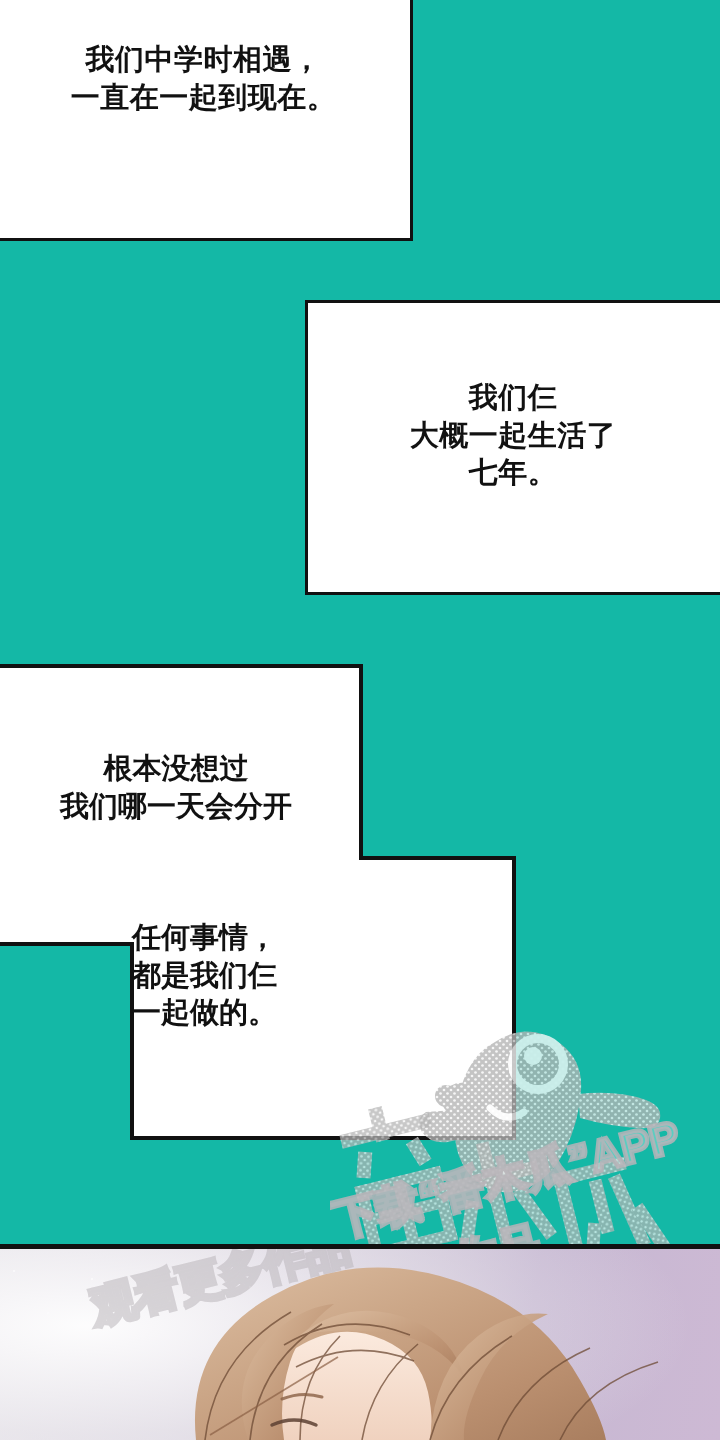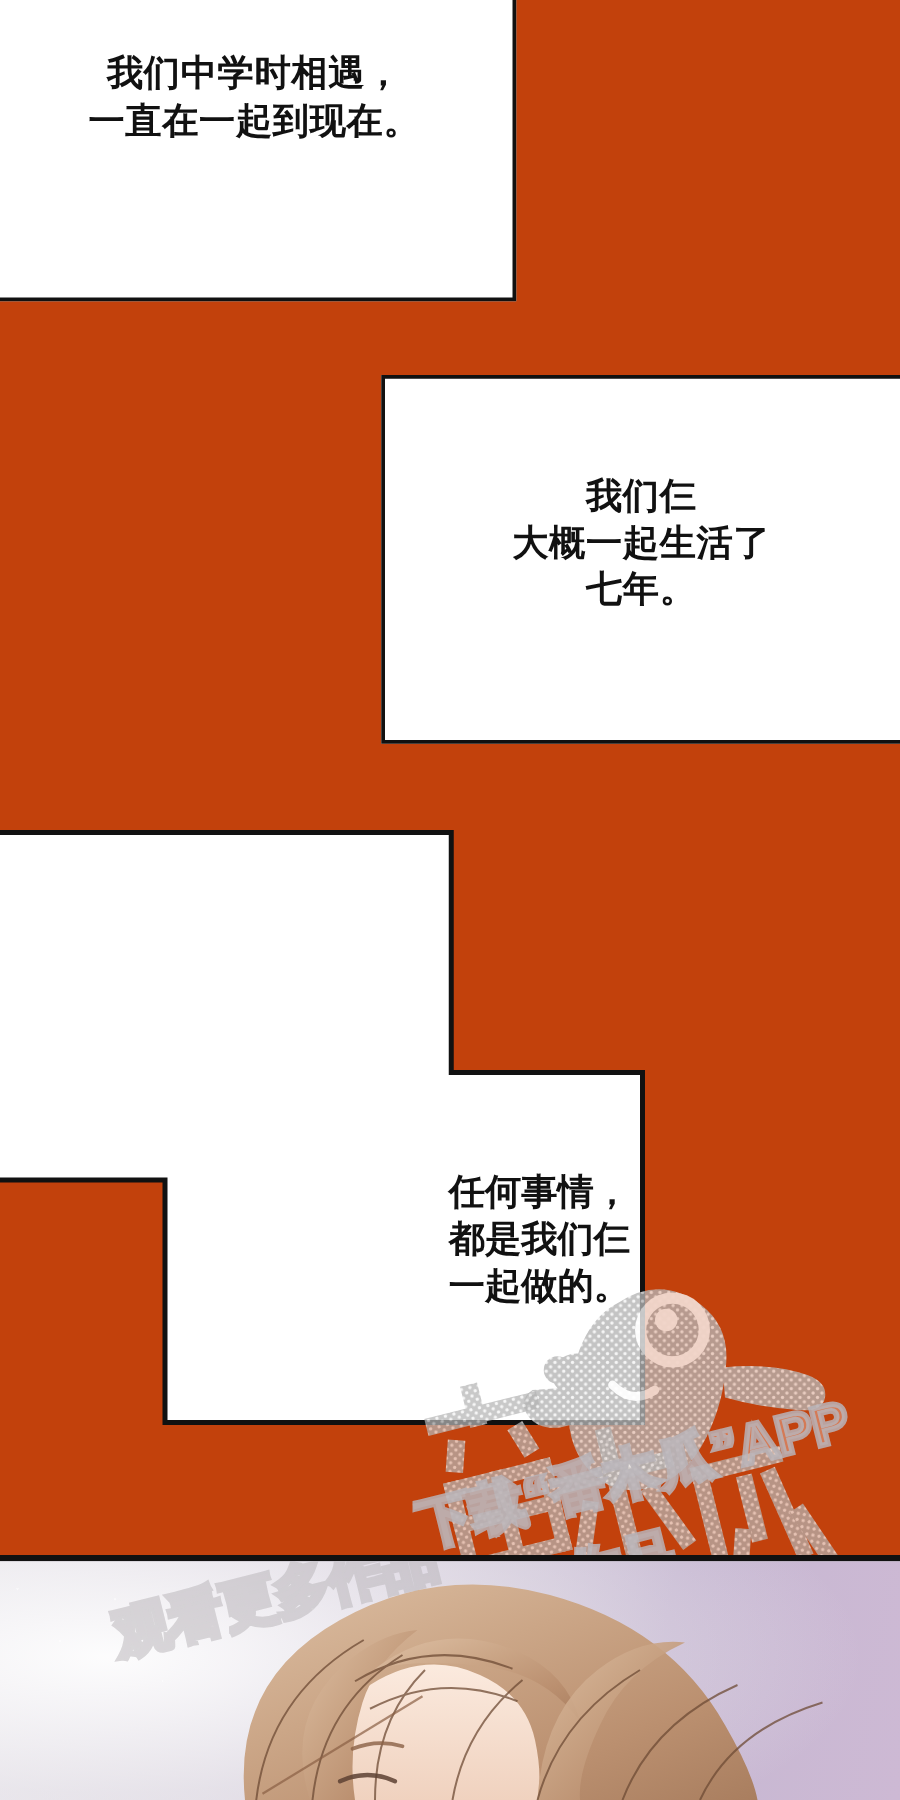--- a/index.html
+++ b/index.html
@@ -3,21 +3,21 @@
 <meta charset="utf-8">
 <style>
   html,body{margin:0;padding:0;background:#ffffff;}
   body{
     width:720px;height:1440px;overflow:hidden;position:relative;
     font-family:"Liberation Sans","DejaVu Sans",sans-serif;
     -webkit-font-smoothing:antialiased;
   }
 
   
-  #comic-page{position:absolute;inset:0;width:720px;height:1440px;background:#c2410c;overflow:hidden;}
+  #comic-page{position:absolute;inset:0;width:720px;height:1440px;background:#14b8a6;overflow:hidden;}
 
   
   .panel{position:absolute;background:#ffffff;border:3px solid #111111;box-sizing:border-box;}
   .panel-text{
     position:absolute;color:#111111;font-weight:700;
     line-height:1.30;letter-spacing:.5px;white-space:pre-line;
     font-family:"Liberation Sans","DejaVu Sans",sans-serif;
   }
 
   
@@ -26,21 +26,21 @@
 
   
   #panel-2{left:305px;top:300px;width:424px;height:295px;}
   #panel-2-text{left:0;top:76px;width:410px;text-align:center;font-size:29px;}
 
   
   #panel-3{position:absolute;left:-6px;top:658px;width:526px;height:484px;}
   #panel-3 svg{position:absolute;left:0;top:0;display:block;}
   #panel-3-text-a{position:absolute;left:6px;top:92px;width:352px;text-align:center;font-size:29px;
                   color:#111;font-weight:700;line-height:1.30;white-space:pre-line;}
-  #panel-3-text-b{position:absolute;left:138px;top:278px;width:372px;text-align:right;font-size:29px;
+  #panel-3-text-b{position:absolute;left:138px;top:261px;width:372px;text-align:left;font-size:29px;
                   color:#111;font-weight:700;line-height:1.30;white-space:pre-line;}
 
   
   #panel-art{position:absolute;left:0;top:1244px;width:720px;height:196px;overflow:hidden;
              border-top:5px solid #111111;box-sizing:border-box;background:#d9d3de;}
   #panel-art .art-bg{position:absolute;inset:0;
      background:
        radial-gradient(120% 150% at 12% 40%, rgba(255,255,255,.92) 0%, rgba(236,233,238,.55) 38%, rgba(214,206,219,0) 70%),
        linear-gradient(100deg,#e7e5ea 0%,#ded9e3 26%,#cfc6d8 52%,#c6b8d2 72%,#cdb9d4 100%);
   }
@@ -81,20 +81,22 @@
   <div class="panel" id="panel-2">
     <div class="panel-text" id="panel-2-text">我们仨
 大概一起生活了
 七年。</div>
   </div>
 
   <div id="panel-3">
     <svg width="526" height="484" viewBox="0 0 526 484">
       <path d="M 2 8 L 367 8 L 367 200 L 520 200 L 520 480 L 138 480 L 138 286 L 2 286 Z" fill="#ffffff" stroke="#111111" stroke-width="4" stroke-linejoin="miter" vector-effect="non-scaling-stroke"></path>
     </svg>
+    <div id="panel-3-text-a">根本没想过
+我们哪一天会分开</div>
     <div id="panel-3-text-b">任何事情，
 都是我们仨
 一起做的。</div>
   </div>
 
   <div id="watermark">
     <svg width="400" height="400" viewBox="0 0 400 400">
       <defs>
         <pattern id="halftone" width="7" height="7" patternUnits="userSpaceOnUse">
           <rect width="7" height="7" fill="#b4b4b4"></rect>

